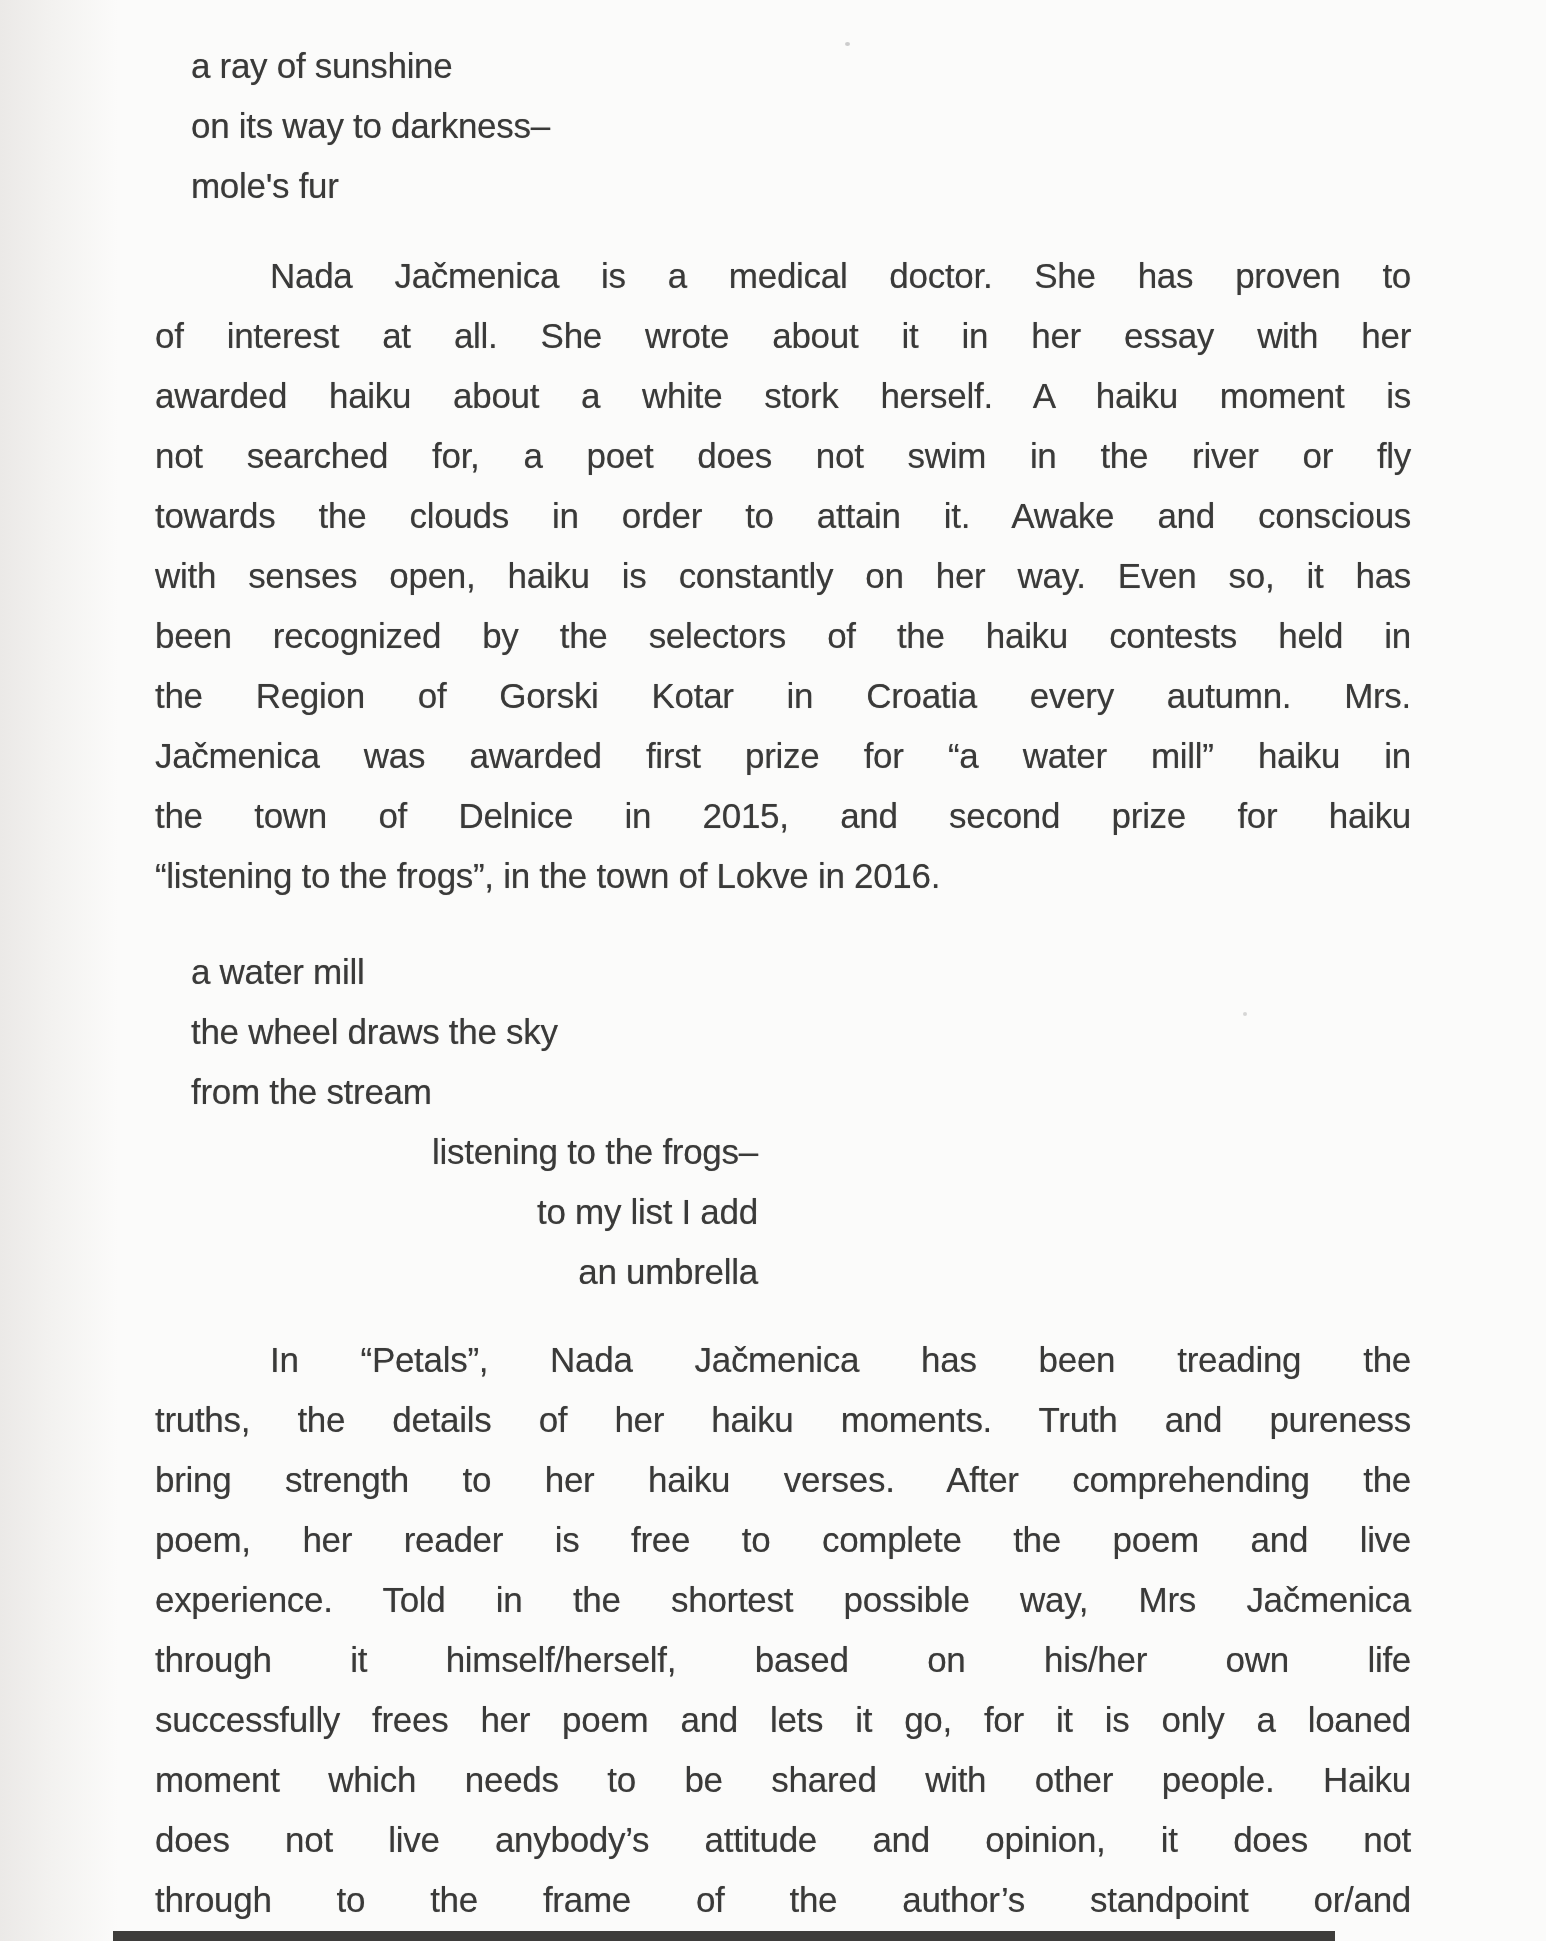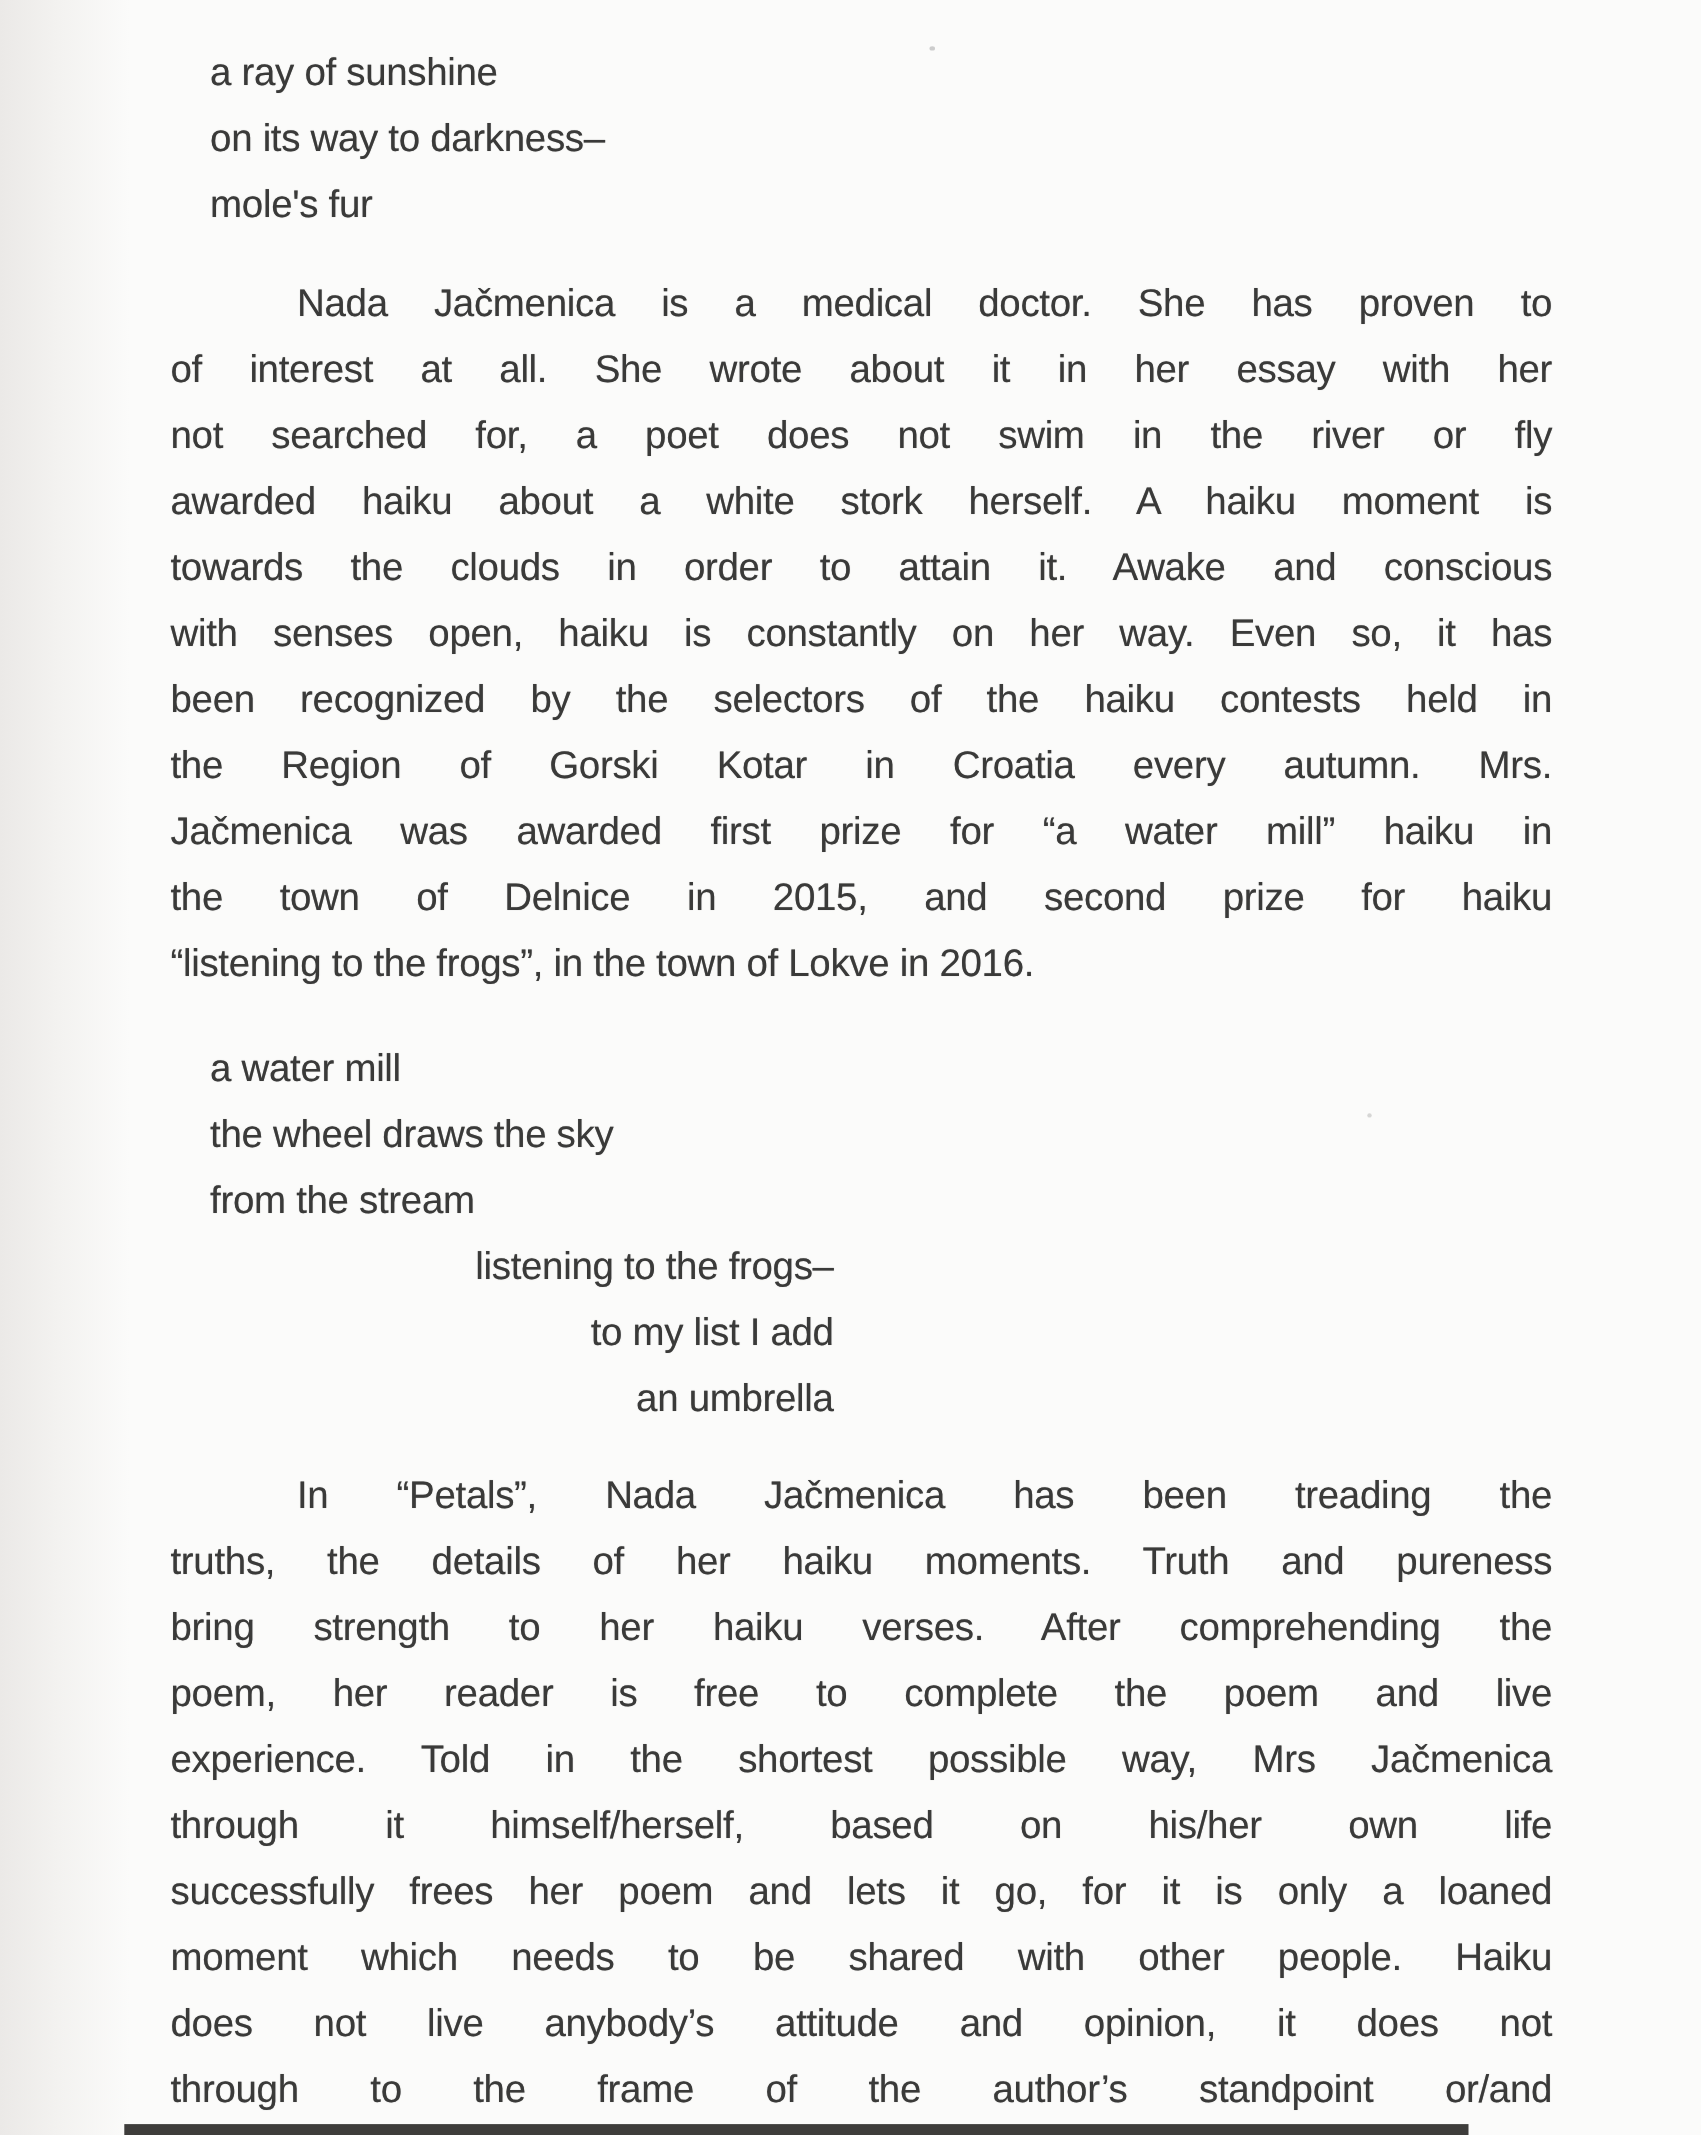--- a/index.html
+++ b/index.html
@@ -83,22 +83,22 @@
 
     <div class="haiku haiku-top">
         <div class="jline">a ray of sunshine</div>
         <div class="jline">on its way to darkness–</div>
         <div class="jline">mole's fur</div>
       </div>
 
     <div class="para para-bio">
         <div class="jline">Nada Jačmenica is a medical doctor. She has proven to</div>
         <div class="jline">of interest at all. She wrote about it in her essay with her</div>
+        <div class="jline">awarded haiku about a white stork herself. A haiku moment is</div>
         <div class="jline">not searched for, a poet does not swim in the river or fly</div>
-        <div class="jline">awarded haiku about a white stork herself. A haiku moment is</div>
         <div class="jline">towards the clouds in order to attain it. Awake and conscious</div>
         <div class="jline">with senses open, haiku is constantly on her way. Even so, it has</div>
         <div class="jline">been recognized by the selectors of the haiku contests held in</div>
         <div class="jline">the Region of Gorski Kotar in Croatia every autumn. Mrs.</div>
         <div class="jline">Jačmenica was awarded first prize for “a water mill” haiku in</div>
         <div class="jline">the town of Delnice in 2015, and second prize for haiku</div>
         <div class="jline">“listening to the frogs”, in the town of Lokve in 2016.</div>
       </div>
 
     <div class="haiku-pair">

